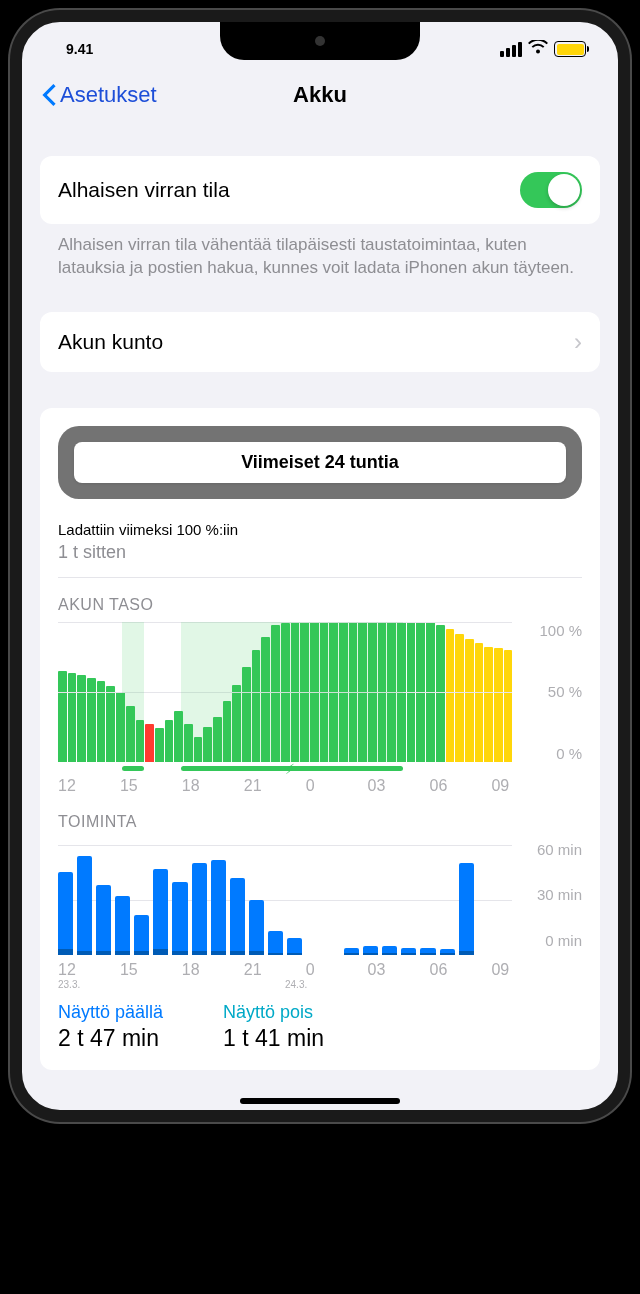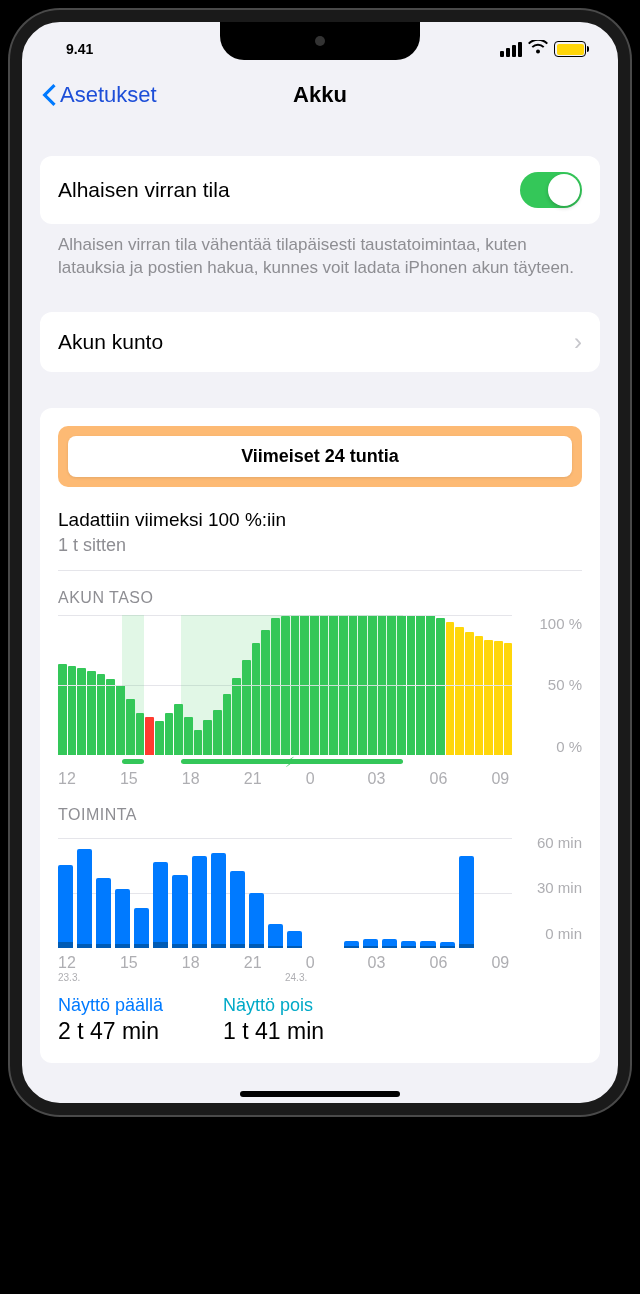--- a/index.html
+++ b/index.html
@@ -23,24 +23,24 @@
 .nav-title { font-size: 22px; font-weight: 600; }
 .content { padding: 0 18px 20px; }
 .card { background: #fff; border-radius: 12px; padding: 16px 18px; margin-top: 32px; }
 .row { display: flex; justify-content: space-between; align-items: center; }
 .row-label { font-size: 21px; }
 .toggle { width: 62px; height: 36px; background: #34c759; border-radius: 18px; position: relative; }
 .toggle::after { content:''; position:absolute; right:2px; top:2px; width:32px; height:32px; background:#fff; border-radius:50%; box-shadow:0 2px 4px rgba(0,0,0,0.2); }
 .footer-text { color: #8e8e93; font-size: 17px; line-height: 1.35; padding: 10px 18px 0; }
 .chevron { color: #c7c7cc; font-size: 24px; }
 .tabs-card { background: #fff; border-radius: 12px; margin-top: 36px; padding: 18px; }
-.segmented { display: flex; background: #fdba74; border-radius: 10px; padding: 10px; }
+.segmented { display: flex; background: #737373; border-radius: 21px; padding: 16px; }
 .segment { flex: 1; text-align: center; padding: 10px; font-size: 18px; font-weight: 500; border-radius: 8px; color: #000; }
 .segment.active { background: #fff; box-shadow: 0 1px 3px rgba(0,0,0,0.1); font-weight: 600; }
-.charge-title { font-size: 19px; font-weight: 400; margin-top: 22px; }
+.charge-title { font-size: 15px; font-weight: 400; margin-top: 22px; }
 .charge-sub { color: #8e8e93; font-size: 18px; margin-top: 4px; padding-bottom: 14px; border-bottom: 1px solid #e5e5ea; }
 .section-label { color: #8e8e93; font-size: 16px; letter-spacing: 0.5px; margin-top: 18px; }
 .chart-wrap { display: flex; gap: 10px; margin-top: 8px; }
 .chart-area { flex: 1; position: relative; }
 .battery-chart { display: flex; align-items: flex-end; height: 140px; gap: 1px; position: relative; }
 .battery-chart .bar { flex: 1; border-radius: 1px 1px 0 0; }
 .green { background: #34c759; }
 .red { background: #ff3b30; }
 .yellow { background: #ffd60a; }
 .charge-bg { position: absolute; background: rgba(52,199,89,0.15); top: 0; height: 100%; }

